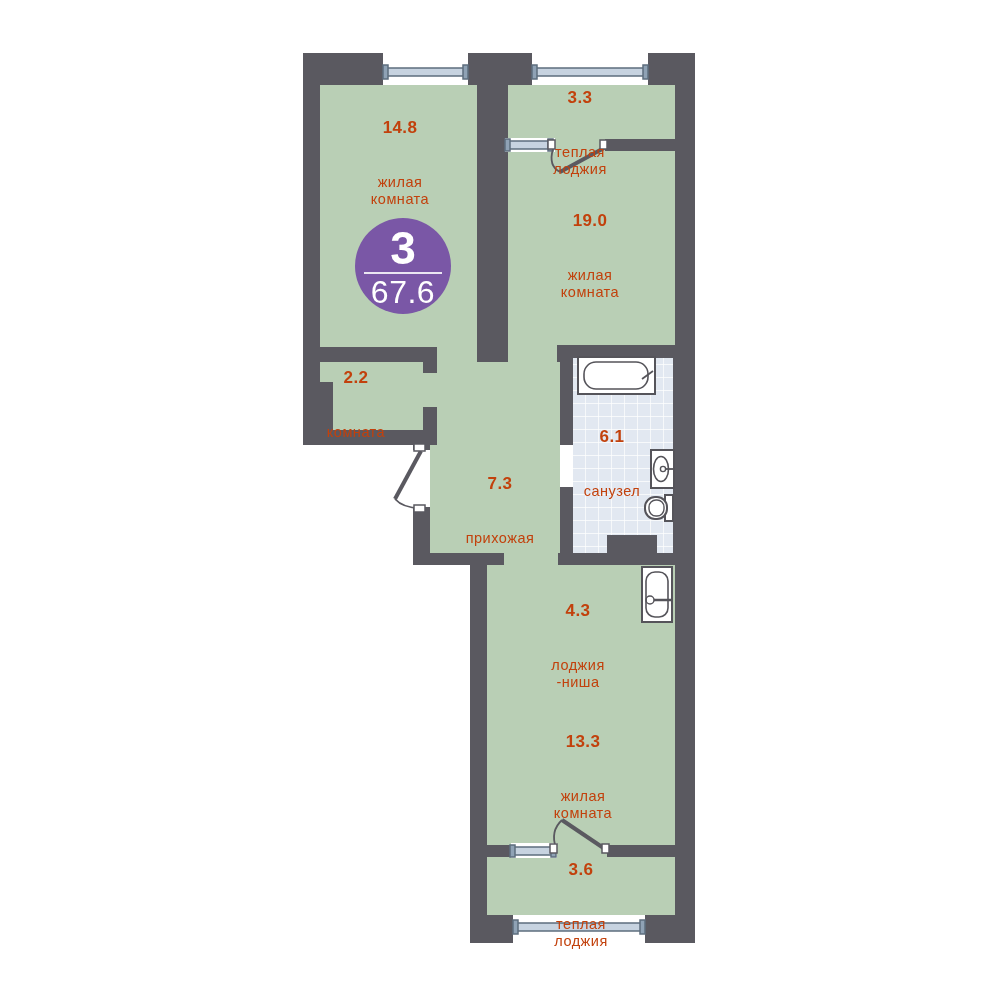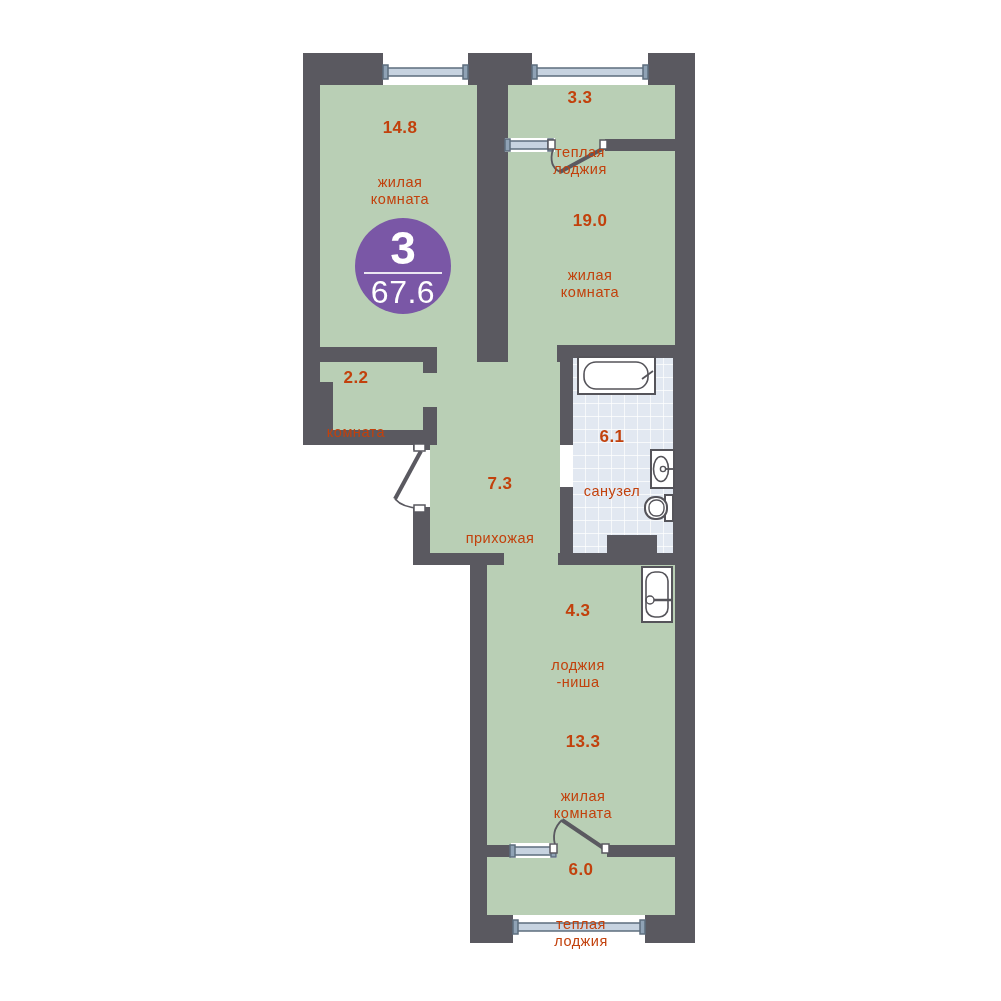--- a/index.html
+++ b/index.html
@@ -214,20 +214,20 @@
 
   <div class="room-label" style="left:583px;top:732px">
     <div class="room-num">13.3</div>
     <div class="room-name">
       <div>жилая</div>
       <div>комната</div>
     </div>
   </div>
 
   <div class="room-label" style="left:581px;top:860px">
-    <div class="room-num">6.0</div>
+    <div class="room-num">3.6</div>
     <div class="room-name">
       <div>теплая</div>
       <div>лоджия</div>
     </div>
   </div>
 
 </div>
 
 </body></html>

